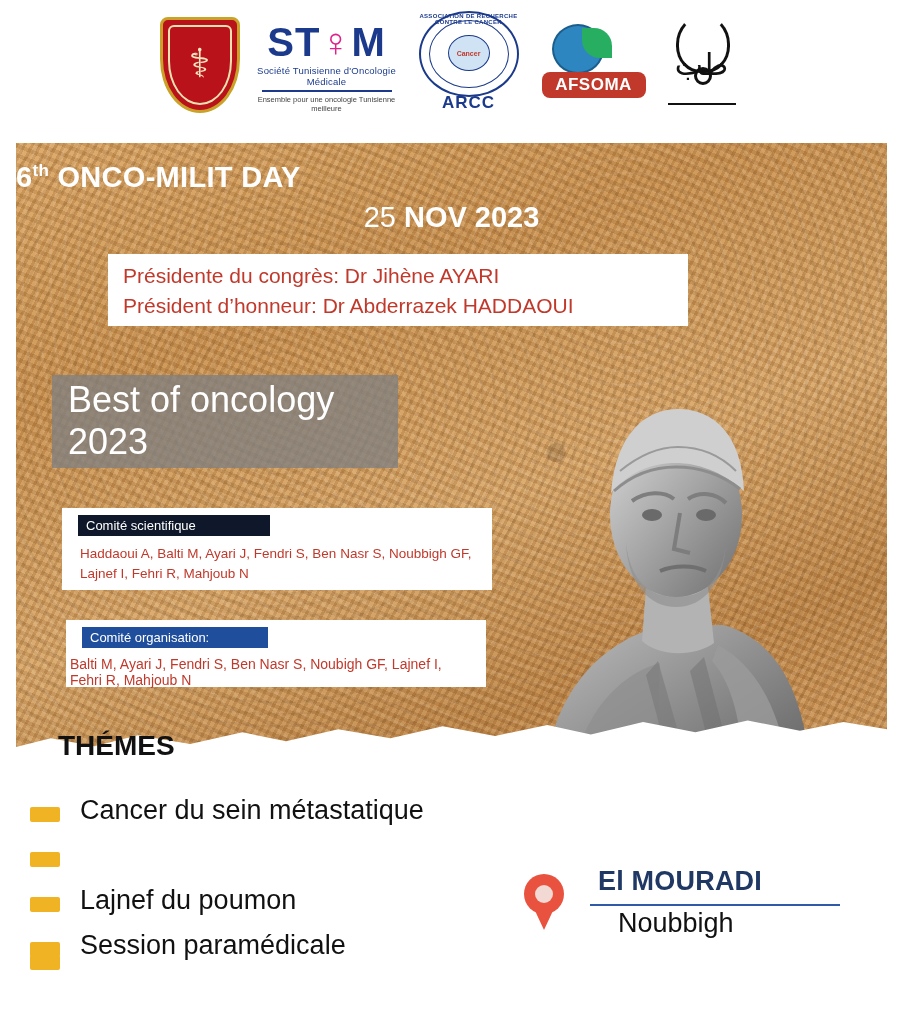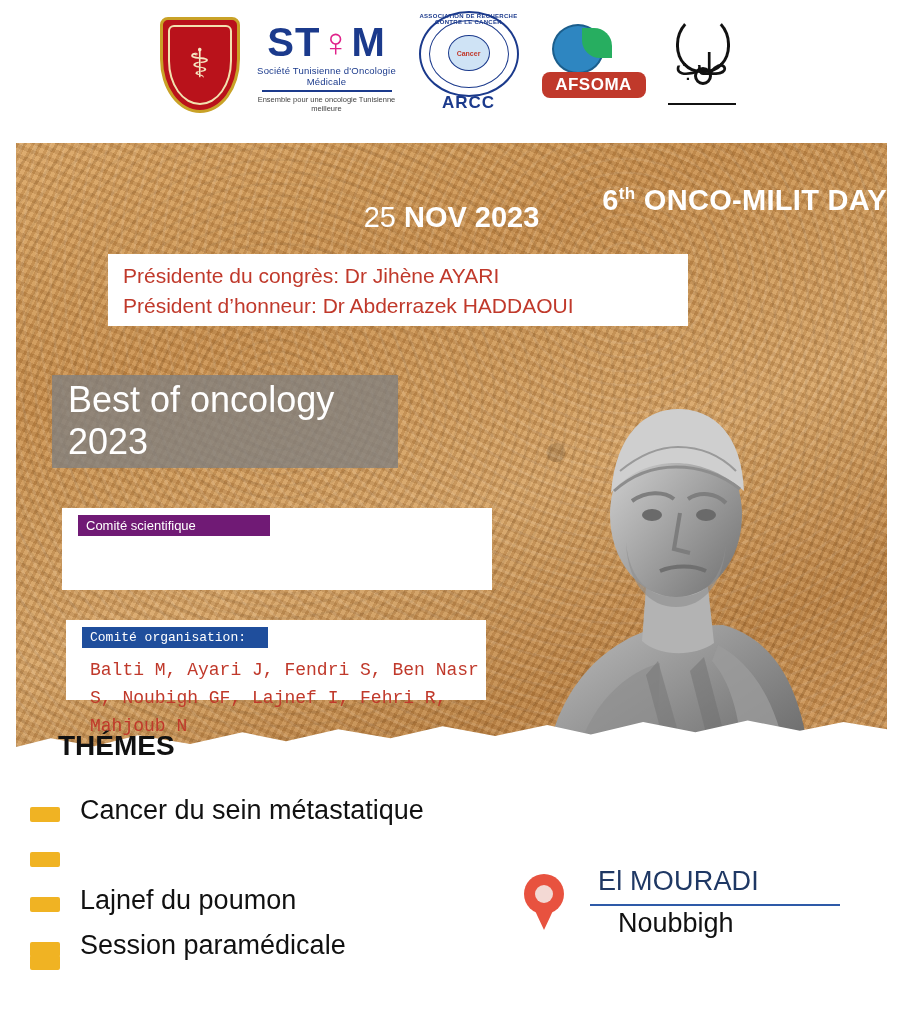--- a/index.html
+++ b/index.html
@@ -128,22 +128,22 @@
   
   .panel-tear {
     position: absolute; left: 0; bottom: -2px; width: 871px; height: 74px;
     background: #ffffff;
     clip-path: polygon(0 100%, 0 42%, 4% 30%, 9% 41%, 14% 26%, 20% 38%, 26% 22%,
       31% 34%, 37% 18%, 43% 30%, 49% 14%, 55% 27%, 61% 12%, 66% 25%, 72% 8%,
       78% 22%, 84% 6%, 90% 20%, 95% 8%, 100% 18%, 100% 100%);
   }
 
   .title-main {
-    position: absolute; left: 0; top: 18px; width: 871px; text-align: right;
-    color: #ffffff; font-size: 29px; font-weight: bold; letter-spacing: .3px; margin-top: 23px;
+    position: absolute; left: 0; top: 18px; width: 871px; text-align: left;
+    color: #ffffff; font-size: 29px; font-weight: bold; letter-spacing: .3px;
   }
   .title-main sup { font-size: 17px; }
   .title-date {
     position: absolute; left: 0; top: 58px; width: 871px; text-align: center;
     color: #ffffff; font-size: 29px; font-weight: bold;
   }
   .title-date .thin { font-weight: normal; }
 
   .chairs-box {
     position: absolute; left: 92px; top: 111px; width: 580px; height: 72px;
@@ -157,41 +157,40 @@
   }
   .best-l1 { position: absolute; left: 16px; top: 4px; color: #fff; font-size: 36px; }
   .best-l2 { position: absolute; left: 16px; top: 46px; color: #fff; font-size: 36px; }
 
   .sci-box {
     position: absolute; left: 46px; top: 365px; width: 430px; height: 82px;
     background: #ffffff;
   }
   .sci-head {
     position: absolute; left: 16px; top: 7px; width: 192px; height: 21px;
-    background: #701a75; color: #ffffff; font-size: 13px; line-height: 21px;
+    background: #0f172a; color: #ffffff; font-size: 13px; line-height: 21px;
     padding-left: 8px;
   }
   .sci-body {
     position: absolute; left: 18px; top: 36px; width: 400px;
     color: #c0392b; font-size: 13.5px; line-height: 20px;
   }
 
   .org-box {
-    position: absolute; left: 50px; top: 477px; width: 420px; height: 80px;
+    position: absolute; left: 50px; top: 477px; width: 420px; height: 67px;
     background: #ffffff;
-    font-family: Liberation Mono, monospace;
   }
   .org-head {
     position: absolute; left: 16px; top: 7px; width: 186px; height: 21px;
     background: #1f4e9c; color: #ffffff; font-size: 13px; line-height: 21px;
     padding-left: 8px;
   }
   .org-body {
-    position: absolute; left: 24px; top: 36px; width: 390px;
-    color: #c0392b; font-size: 18px; line-height: 28px;
+    position: absolute; left: 4px; top: 36px; width: 390px;
+    color: #c0392b; font-size: 14px; line-height: 16px;
   }
 
   
   .bust { position: absolute; left: 492px; top: 232px; width: 330px; height: 420px; }
   .bust svg { width: 100%; height: 100%; display: block; }
 
   
   .themes-title {
     position: absolute; left: 58px; top: 730px;
     font-size: 28px; font-weight: bold; color: #111;
@@ -220,21 +219,21 @@
   }
   .pin-tip {
     position: absolute; left: 10px; top: 26px; width: 28px; height: 30px;
     background: #e8523f; clip-path: polygon(0 0, 100% 0, 50% 100%);
   }
   .pin-hole {
     position: absolute; left: 15px; top: 11px; width: 18px; height: 18px;
     background: #f3d9d4; border-radius: 50%;
   }
   .venue-l1 {
-    position: absolute; left: 78px; top: 4px; font-size: 27px; font-weight: normal;
+    position: absolute; left: 78px; top: 4px; font-size: 27px; font-weight: bold;
     color: #1f3864; letter-spacing: .2px;
   }
   .venue-rule {
     position: absolute; left: 70px; top: 42px; width: 250px; height: 2px; background: #2e5aa8;
   }
   .venue-l2 {
     position: absolute; left: 98px; top: 46px; font-size: 27px; color: #111;
   }
 </style>
 </head>
@@ -297,20 +296,21 @@
       <div class="chair-line">Président d’honneur: Dr Abderrazek HADDAOUI</div>
     </div>
 
     <div class="best-box">
       <div class="best-l1">Best of oncology</div>
       <div class="best-l2">2023</div>
     </div>
 
     <div class="sci-box">
       <div class="sci-head">Comité scientifique</div>
+      <div class="sci-body">Haddaoui A, Balti M, Ayari J, Fendri S, Ben Nasr S, Noubbigh GF, Lajnef I, Fehri R, Mahjoub N</div>
     </div>
 
     <div class="org-box">
       <div class="org-head">Comité organisation:</div>
       <div class="org-body">Balti M, Ayari J, Fendri S, Ben Nasr S, Noubigh GF, Lajnef I, Fehri R, Mahjoub N</div>
     </div>
 
     <div class="bust">
       <svg viewBox="0 0 330 420" xmlns="http://www.w3.org/2000/svg">
         <defs>

